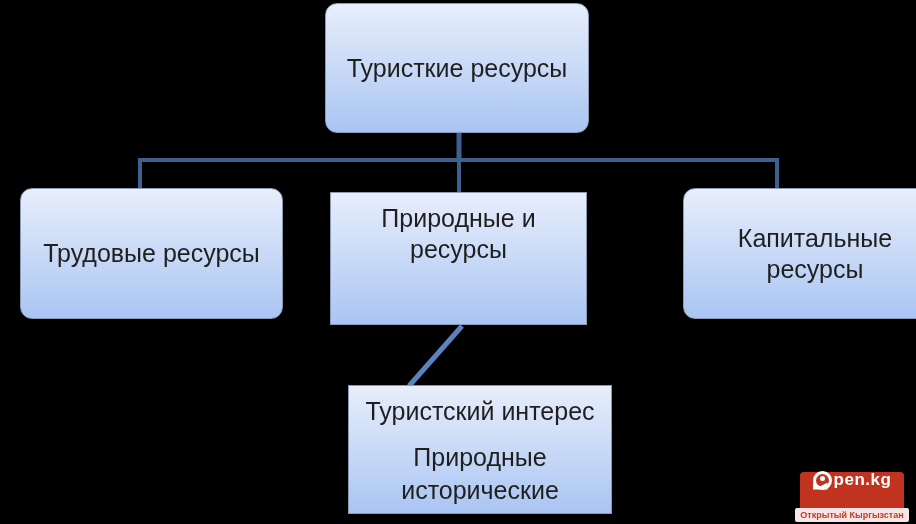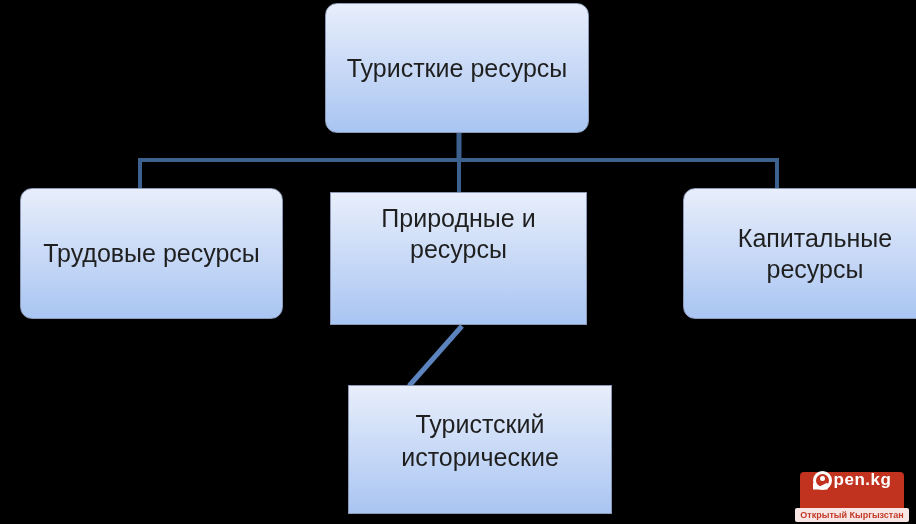--- a/index.html
+++ b/index.html
@@ -147,21 +147,22 @@
     <div class="node-line">Природные и</div>
     <div class="node-line">ресурсы</div>
   </div>
 
   <div class="node node-cap v-center">
     <div class="node-line">Капитальные</div>
     <div class="node-line">ресурсы</div>
   </div>
 
   <div class="node node-int">
-    <div class="node-line para-gap">Туристский</div>
+    <div class="node-line">Туристский интерес</div>
+    <div class="node-line para-gap">Природные</div>
     <div class="node-line">исторические</div>
   </div>
 
   <div class="logo">
     <div class="logo-row">
       <span class="logo-icon">
         <span class="ring"></span>
         <span class="head"></span>
         <span class="book"></span>
       </span>

